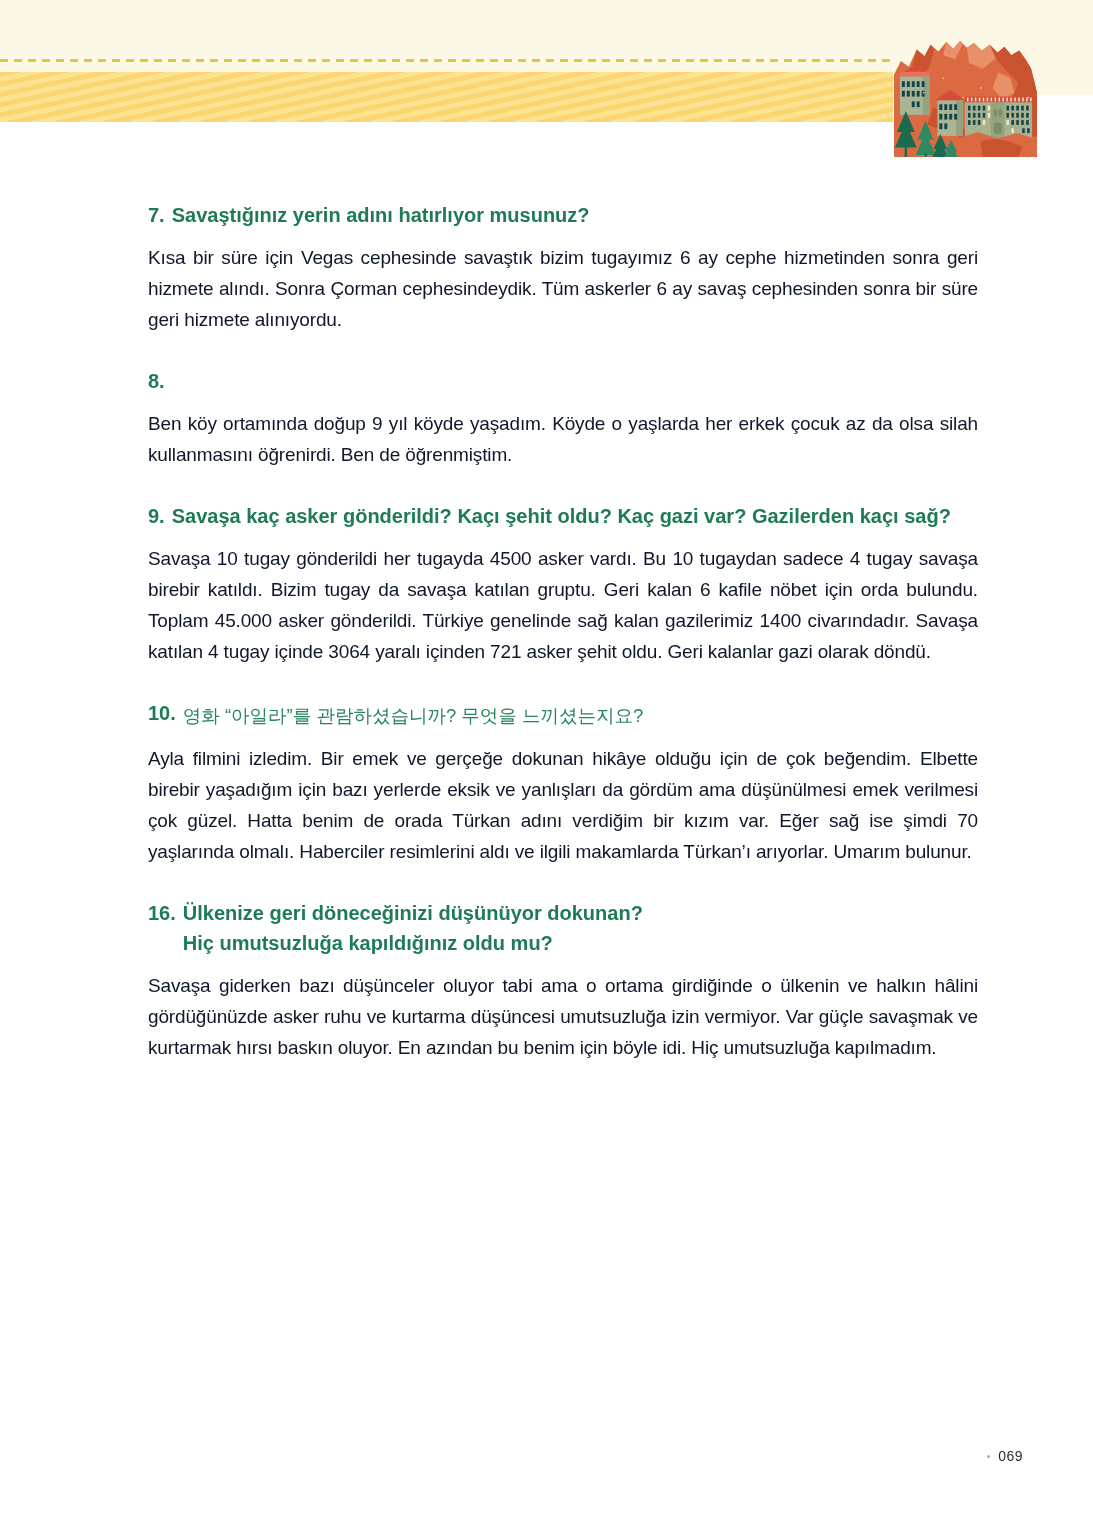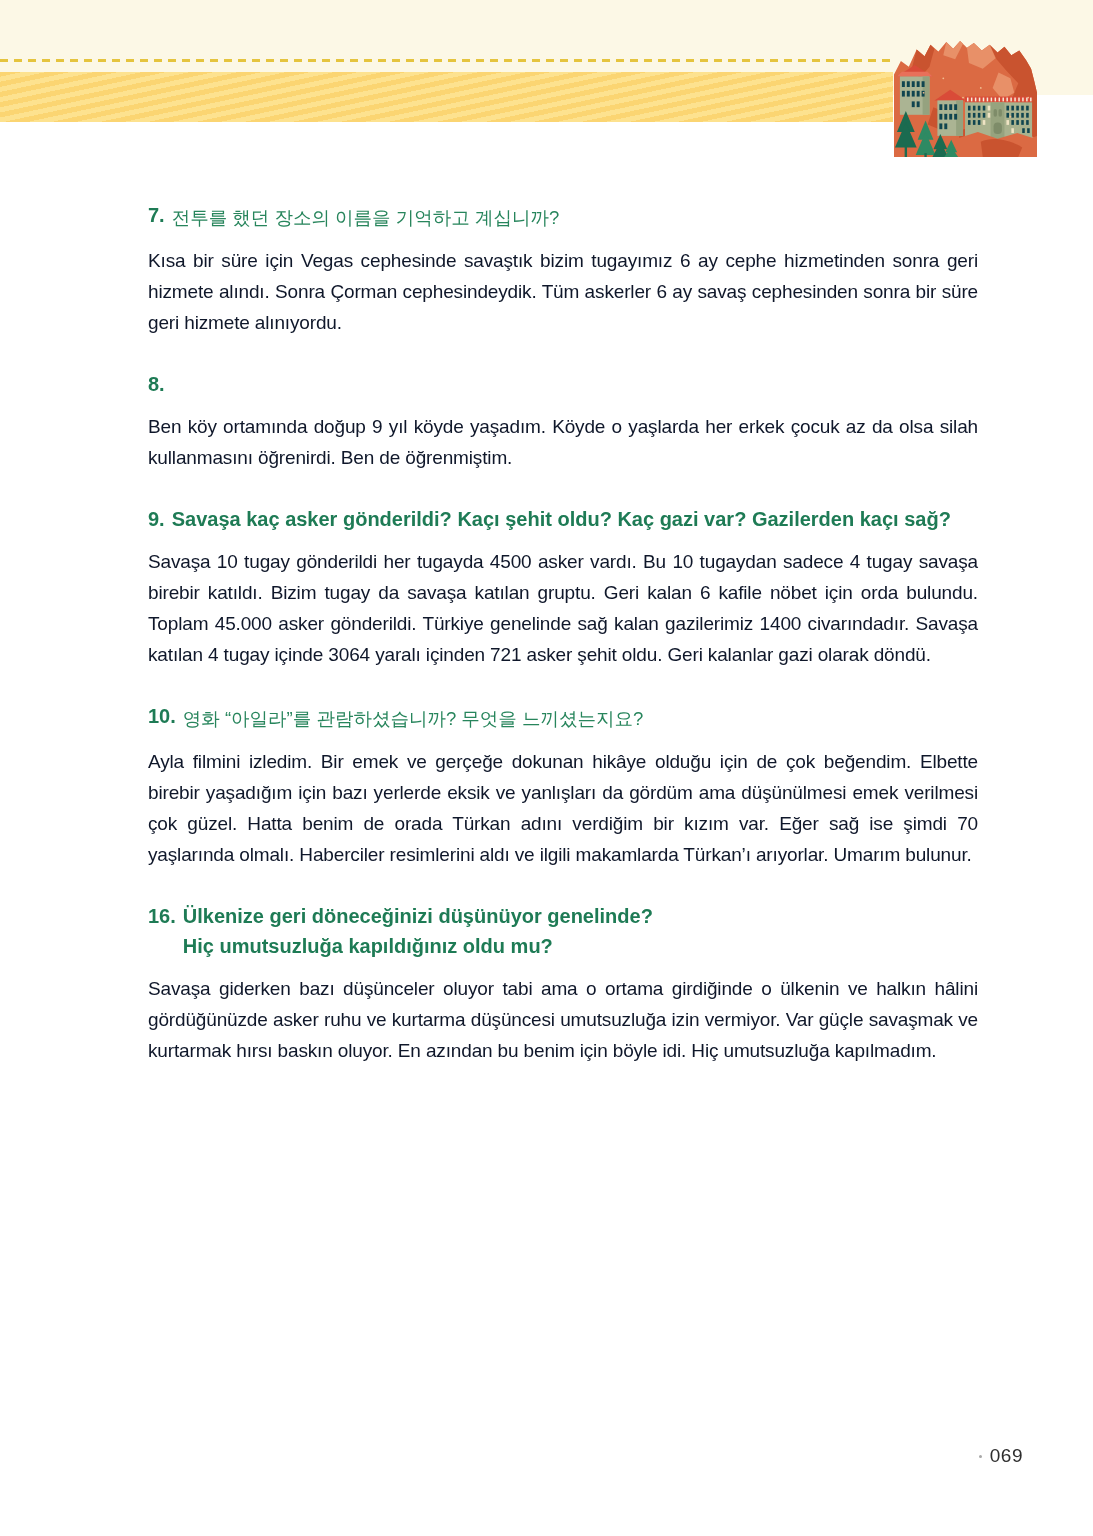--- a/index.html
+++ b/index.html
@@ -53,21 +53,21 @@
   
   .pagenum {
     position:absolute; top:1444px; right:70px;
     display:flex; align-items:center;
   }
   .pagenum .dot {
     width:3px; height:3px; border-radius:50%;
     background:#A8A8A8; margin-right:8px;
   }
   .pagenum .num {
-    font-size:19px; line-height:24px; color:#2E2E2E; letter-spacing:0.5px;text-align:right;
+    font-size:14px; line-height:24px; color:#2E2E2E; letter-spacing:0.5px;text-align:right;
   }
 </style>
 </head>
 <body>
 
 <div class="page">
 
   <div class="header">
     <div class="cream-band"></div>
     <div class="dotted-line"></div>
@@ -214,21 +214,21 @@
       </g>
     </svg>
   </div>
 
   <main class="content">
 
     <section class="qa">
       <div class="qhead">
         <span class="qnum">7.</span>
         <div class="qtitles">
-          <div class="qko">전투를 했던 장소의 이름을 기억하고 계십니까?</div>
+          <div class="qtr">Savaştığınız yerin adını hatırlıyor musunuz?</div>
         </div>
       </div>
       <p class="answer">Kısa bir süre için Vegas cephesinde savaştık bizim tugayımız 6 ay cephe hizmetinden sonra geri hizmete alındı. Sonra Çorman cephesindeydik. Tüm askerler 6 ay savaş cephesinden sonra bir süre geri hizmete alınıyordu.</p>
     </section>
 
     <section class="qa">
       <div class="qhead">
         <span class="qnum">8.</span>
         <div class="qtitles">
         </div>
@@ -253,21 +253,21 @@
           <div class="qko">영화 “아일라”를 관람하셨습니까? 무엇을 느끼셨는지요?</div>
         </div>
       </div>
       <p class="answer">Ayla filmini izledim. Bir emek ve gerçeğe dokunan hikâye olduğu için de çok beğendim. Elbette birebir yaşadığım için bazı yerlerde eksik ve yanlışları da gördüm ama düşünülmesi emek verilmesi çok güzel. Hatta benim de orada Türkan adını verdiğim bir kızım var. Eğer sağ ise şimdi 70 yaşlarında olmalı. Haberciler resimlerini aldı ve ilgili makamlarda Türkan’ı arıyorlar. Umarım bulunur.</p>
     </section>
 
     <section class="qa">
       <div class="qhead">
         <span class="qnum">16.</span>
         <div class="qtitles">
-          <div class="qtr">Ülkenize geri döneceğinizi düşünüyor genelinde?</div>
+          <div class="qtr">Ülkenize geri döneceğinizi düşünüyor dokunan?</div>
           <div class="qtr">Hiç umutsuzluğa kapıldığınız oldu mu?</div>
         </div>
       </div>
       <p class="answer">Savaşa giderken bazı düşünceler oluyor tabi ama o ortama girdiğinde o ülkenin ve halkın hâlini gördüğünüzde asker ruhu ve kurtarma düşüncesi umutsuzluğa izin vermiyor. Var güçle savaşmak ve kurtarmak hırsı baskın oluyor. En azından bu benim için böyle idi. Hiç umutsuzluğa kapılmadım.</p>
     </section>
 
   </main>
 
   <div class="pagenum">
     <span class="dot"></span>

